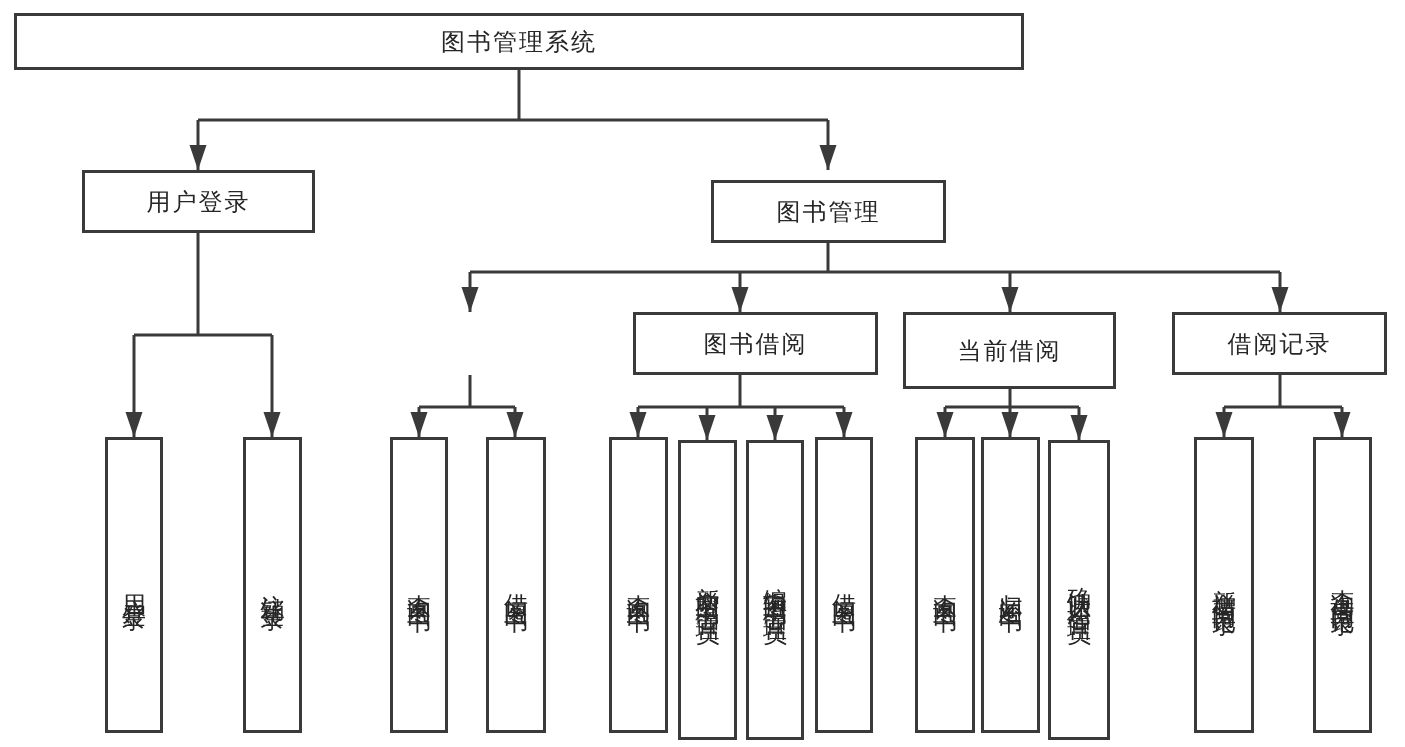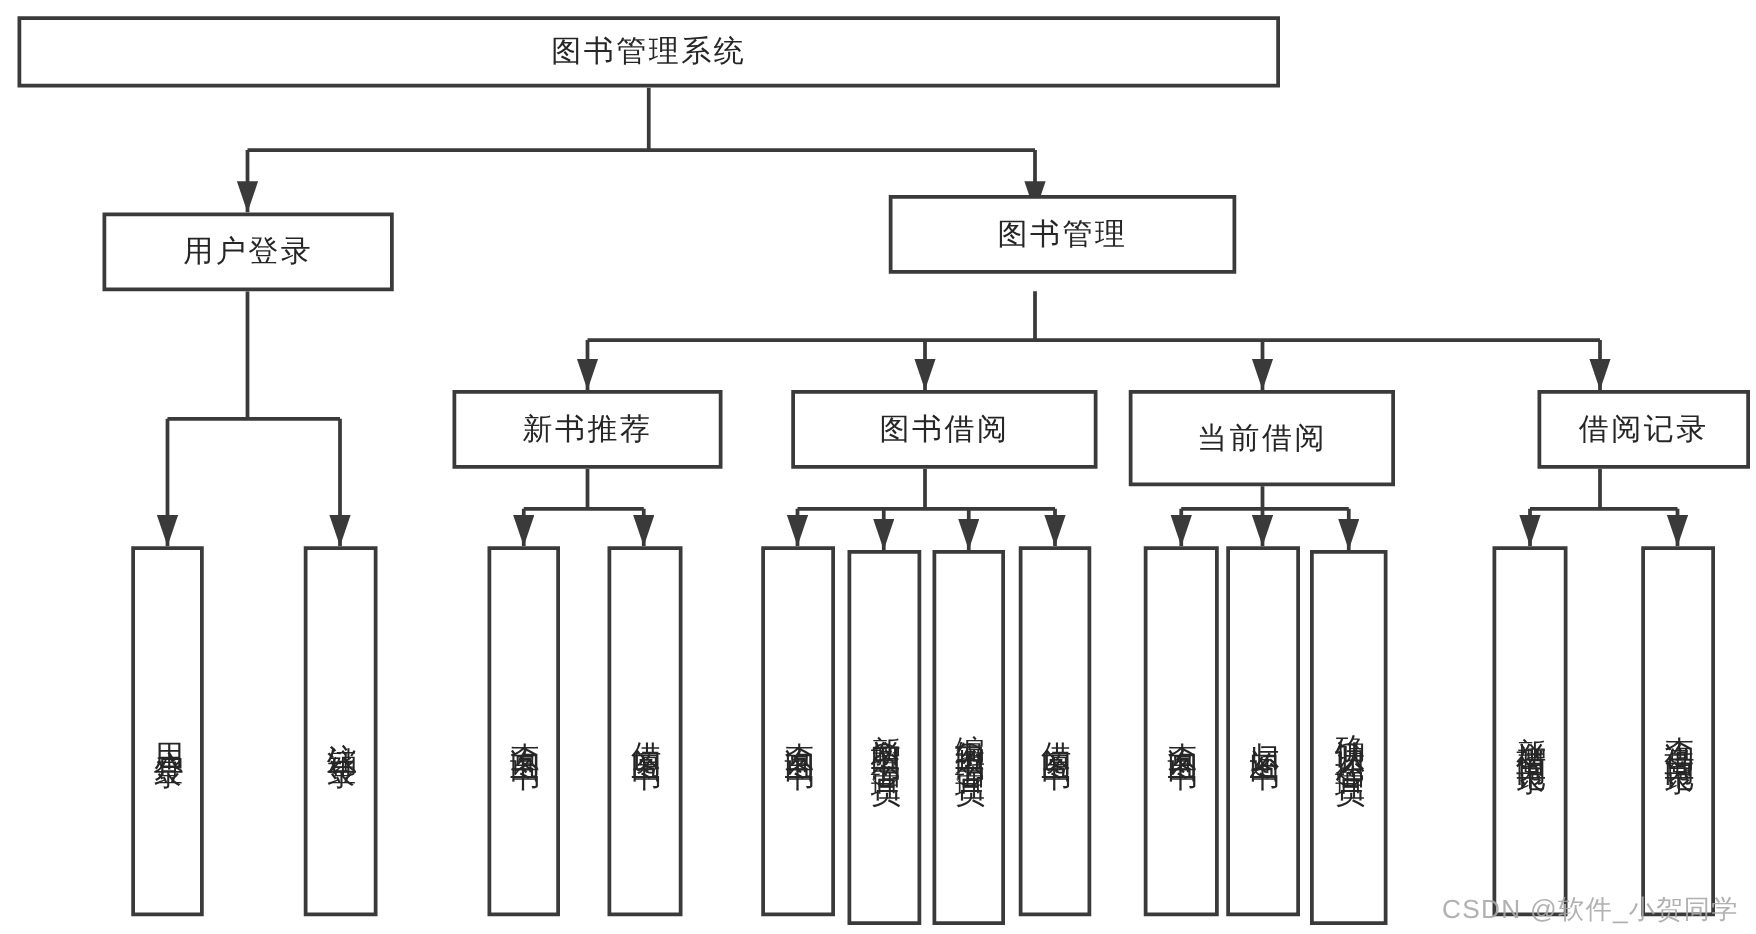--- a/index.html
+++ b/index.html
@@ -92,34 +92,31 @@
     </g>
   </svg>
 
   <div class="box" style="left:14px; top:13px; width:1010px; height:57px">
     <span class="htext">图书管理系统</span>
   </div>
 
   <div class="box" style="left:82px; top:170px; width:233px; height:63px">
     <span class="htext">用户登录</span>
   </div>
-  <div class="box" style="left:711px; top:156px; width:278px; height:63px">
+  <div class="box" style="left:711px; top:180px; width:235px; height:63px">
     <span class="htext">图书管理</span>
   </div>
 
-  <div class="box" style="left:362px; top:312px; width:216px; height:63px">
-    <span class="htext">新书推荐</span>
-  </div>
   <div class="box" style="left:633px; top:312px; width:245px; height:63px">
     <span class="htext">图书借阅</span>
   </div>
   <div class="box" style="left:903px; top:312px; width:213px; height:77px">
     <span class="htext">当前借阅</span>
   </div>
-  <div class="box" style="left:1230px; top:312px; width:170px; height:63px">
+  <div class="box" style="left:1172px; top:312px; width:215px; height:63px">
     <span class="htext">借阅记录</span>
   </div>
 
   <div class="box" style="left:105px; top:437px; width:58px; height:296px">
     <span class="vtext">用户登录</span>
   </div>
   <div class="box" style="left:243px; top:437px; width:59px; height:296px">
     <span class="vtext">注销登录</span>
   </div>
 
@@ -153,15 +150,14 @@
     <span class="vtext">确认归还（管理员）</span>
   </div>
 
   <div class="box" style="left:1194px; top:437px; width:60px; height:296px">
     <span class="vtext">新增借阅记录</span>
   </div>
   <div class="box" style="left:1313px; top:437px; width:59px; height:296px">
     <span class="vtext">查询借阅记录</span>
   </div>
 
-  <div id="watermark">CSDN @软件_小贺同学</div>
 
 </div>
 
 </body></html>

